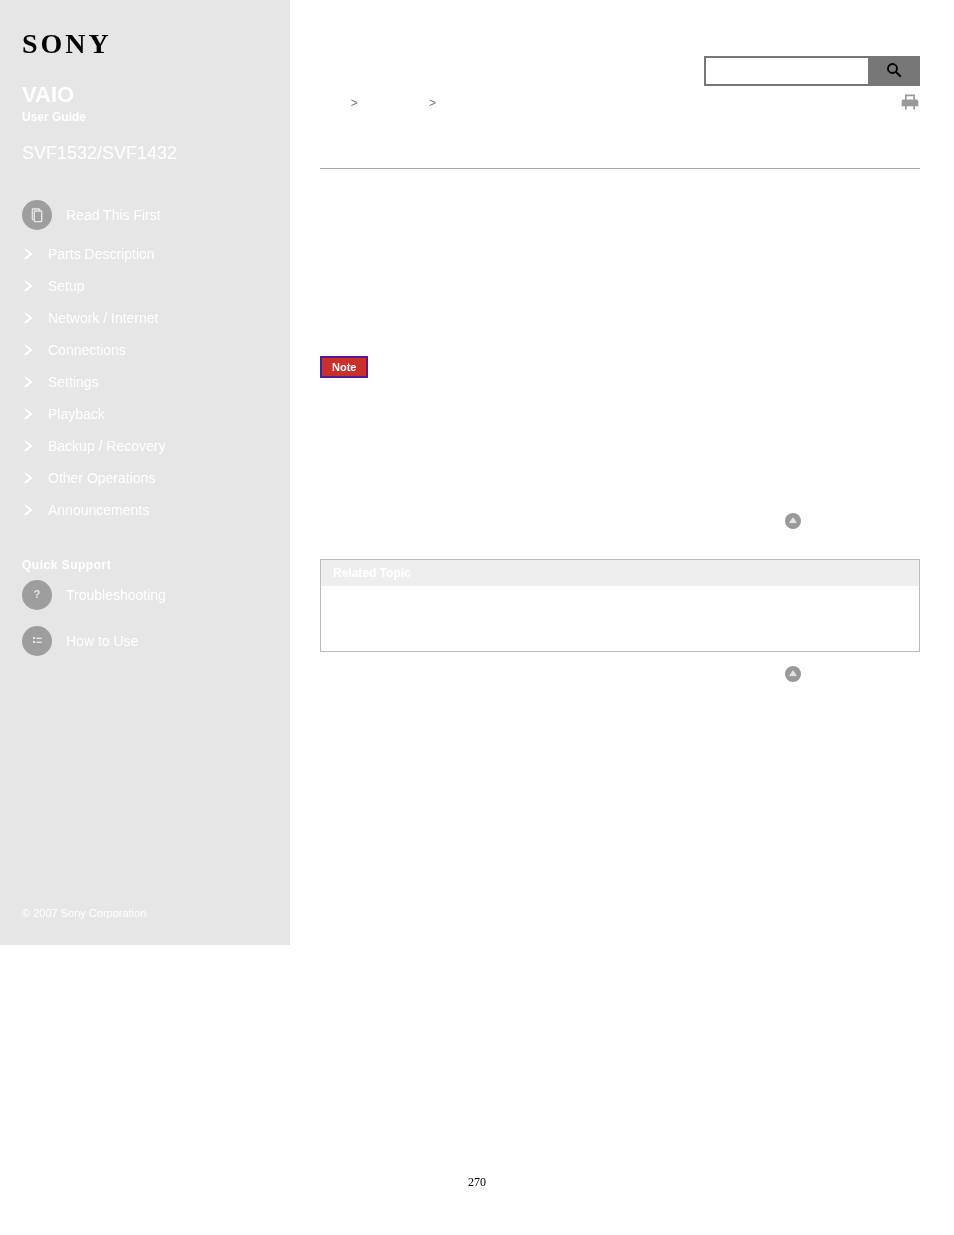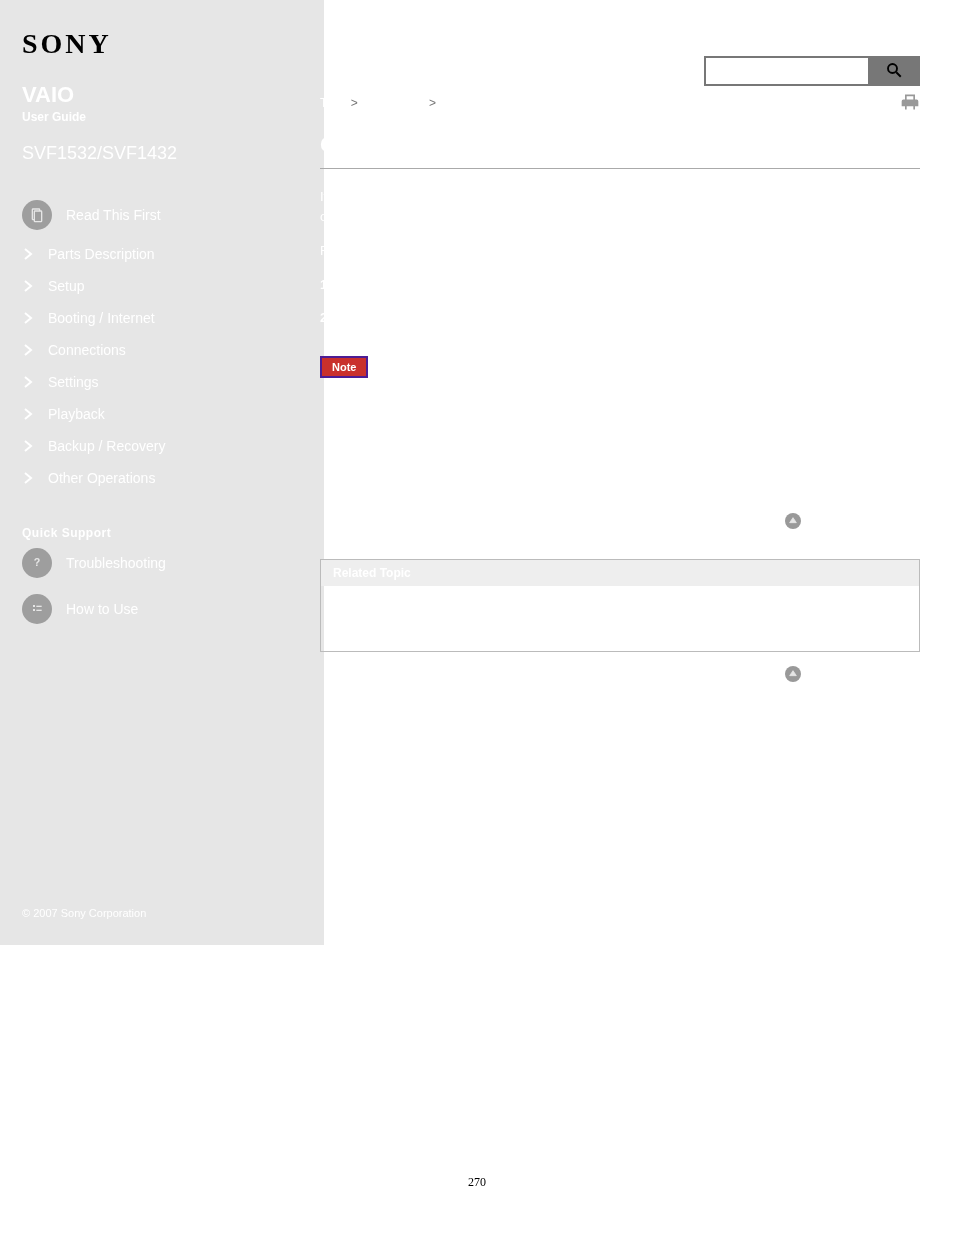--- a/index.html
+++ b/index.html
@@ -7,21 +7,21 @@
     font-family: Arial, Helvetica, sans-serif;
     font-size: 13px;
     background: #fff;
     color: #fff;
     width: 954px;
   }
 
   
   .top-wrap { position: relative; }
   .sidebar {
-    width: 324px;
+    width: 290px;
     background: #e6e6e6;
     color: #fff;
     padding: 28px 22px 40px 22px;
     position: relative;
     min-height: 945px;
   }
   .logo {
     font-family: "Times New Roman", Georgia, serif;
     font-weight: 900;
     font-size: 28px;
@@ -251,21 +251,21 @@
             </svg>
         </span>
         <span>Setup</span>
       </div>
       <div class="item">
         <span class="nav-icon chevron">
           <svg viewBox="0 0 12 12">
               <polyline points="3,1 9,6 3,11"></polyline>
             </svg>
         </span>
-        <span>Booting / Internet</span>
+        <span>Network / Internet</span>
       </div>
       <div class="item">
         <span class="nav-icon chevron">
           <svg viewBox="0 0 12 12">
               <polyline points="3,1 9,6 3,11"></polyline>
             </svg>
         </span>
         <span>Connections</span>
       </div>
       <div class="item">
@@ -292,20 +292,28 @@
         </span>
         <span>Backup / Recovery</span>
       </div>
       <div class="item">
         <span class="nav-icon chevron">
           <svg viewBox="0 0 12 12">
               <polyline points="3,1 9,6 3,11"></polyline>
             </svg>
         </span>
         <span>Other Operations</span>
+      </div>
+      <div class="item">
+        <span class="nav-icon chevron">
+          <svg viewBox="0 0 12 12">
+              <polyline points="3,1 9,6 3,11"></polyline>
+            </svg>
+        </span>
+        <span>Announcements</span>
       </div>
 
       <div class="group-title">Quick Support</div>
 
       <div class="item">
         <span class="nav-icon circle">
           <svg viewBox="0 0 24 24">
               <text x="12" y="17" text-anchor="middle" fill="#e6e6e6" font-size="16" font-weight="bold" font-family="Arial">?</text>
             </svg>
         </span>

